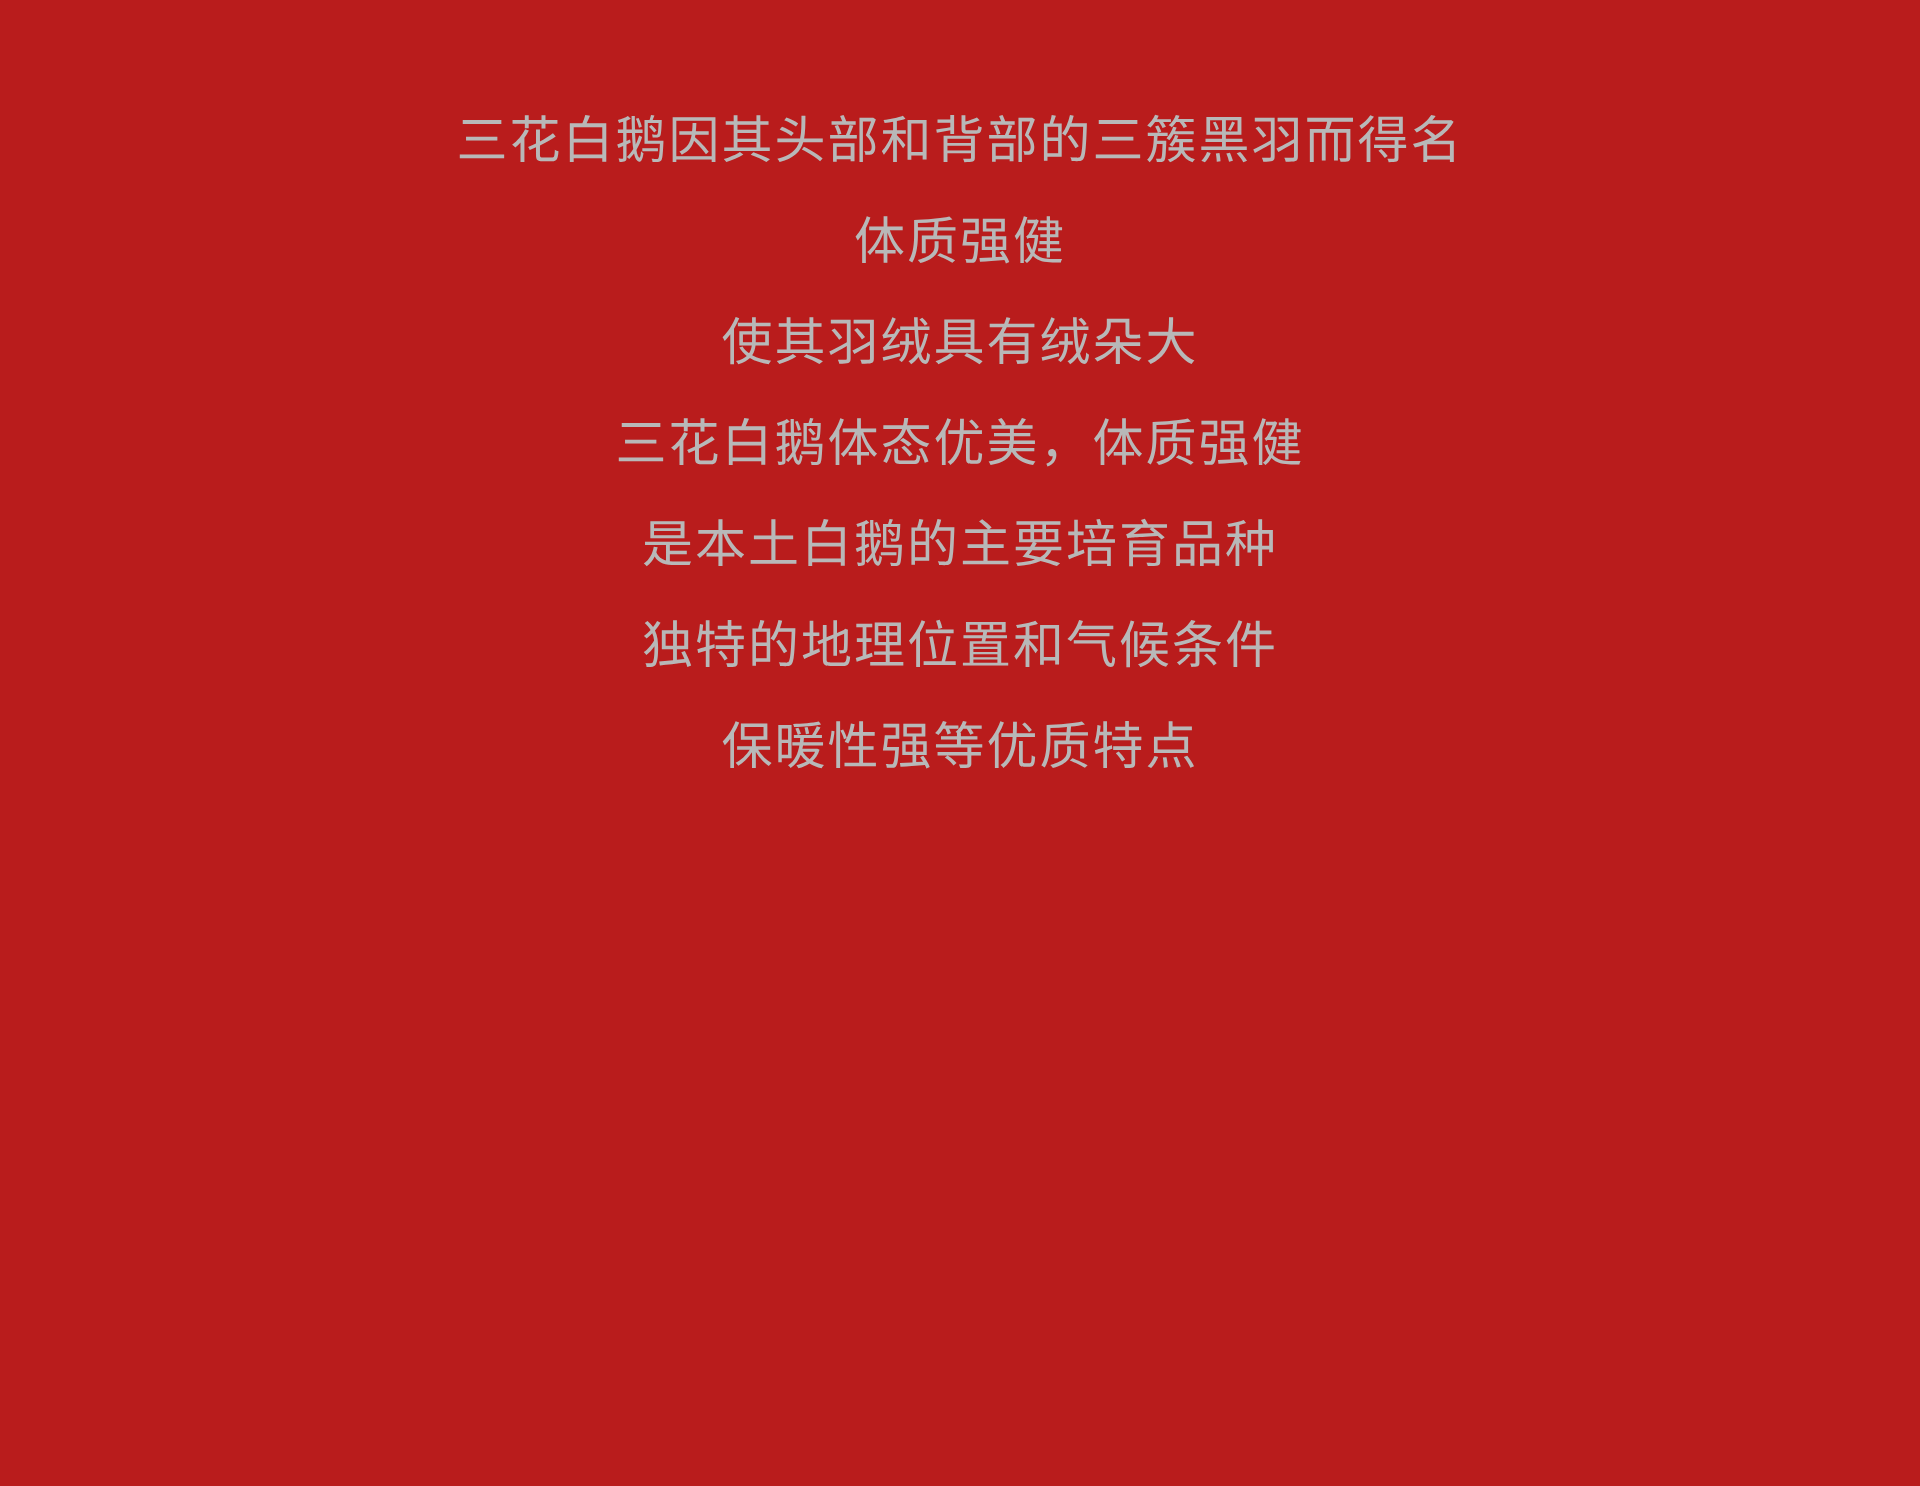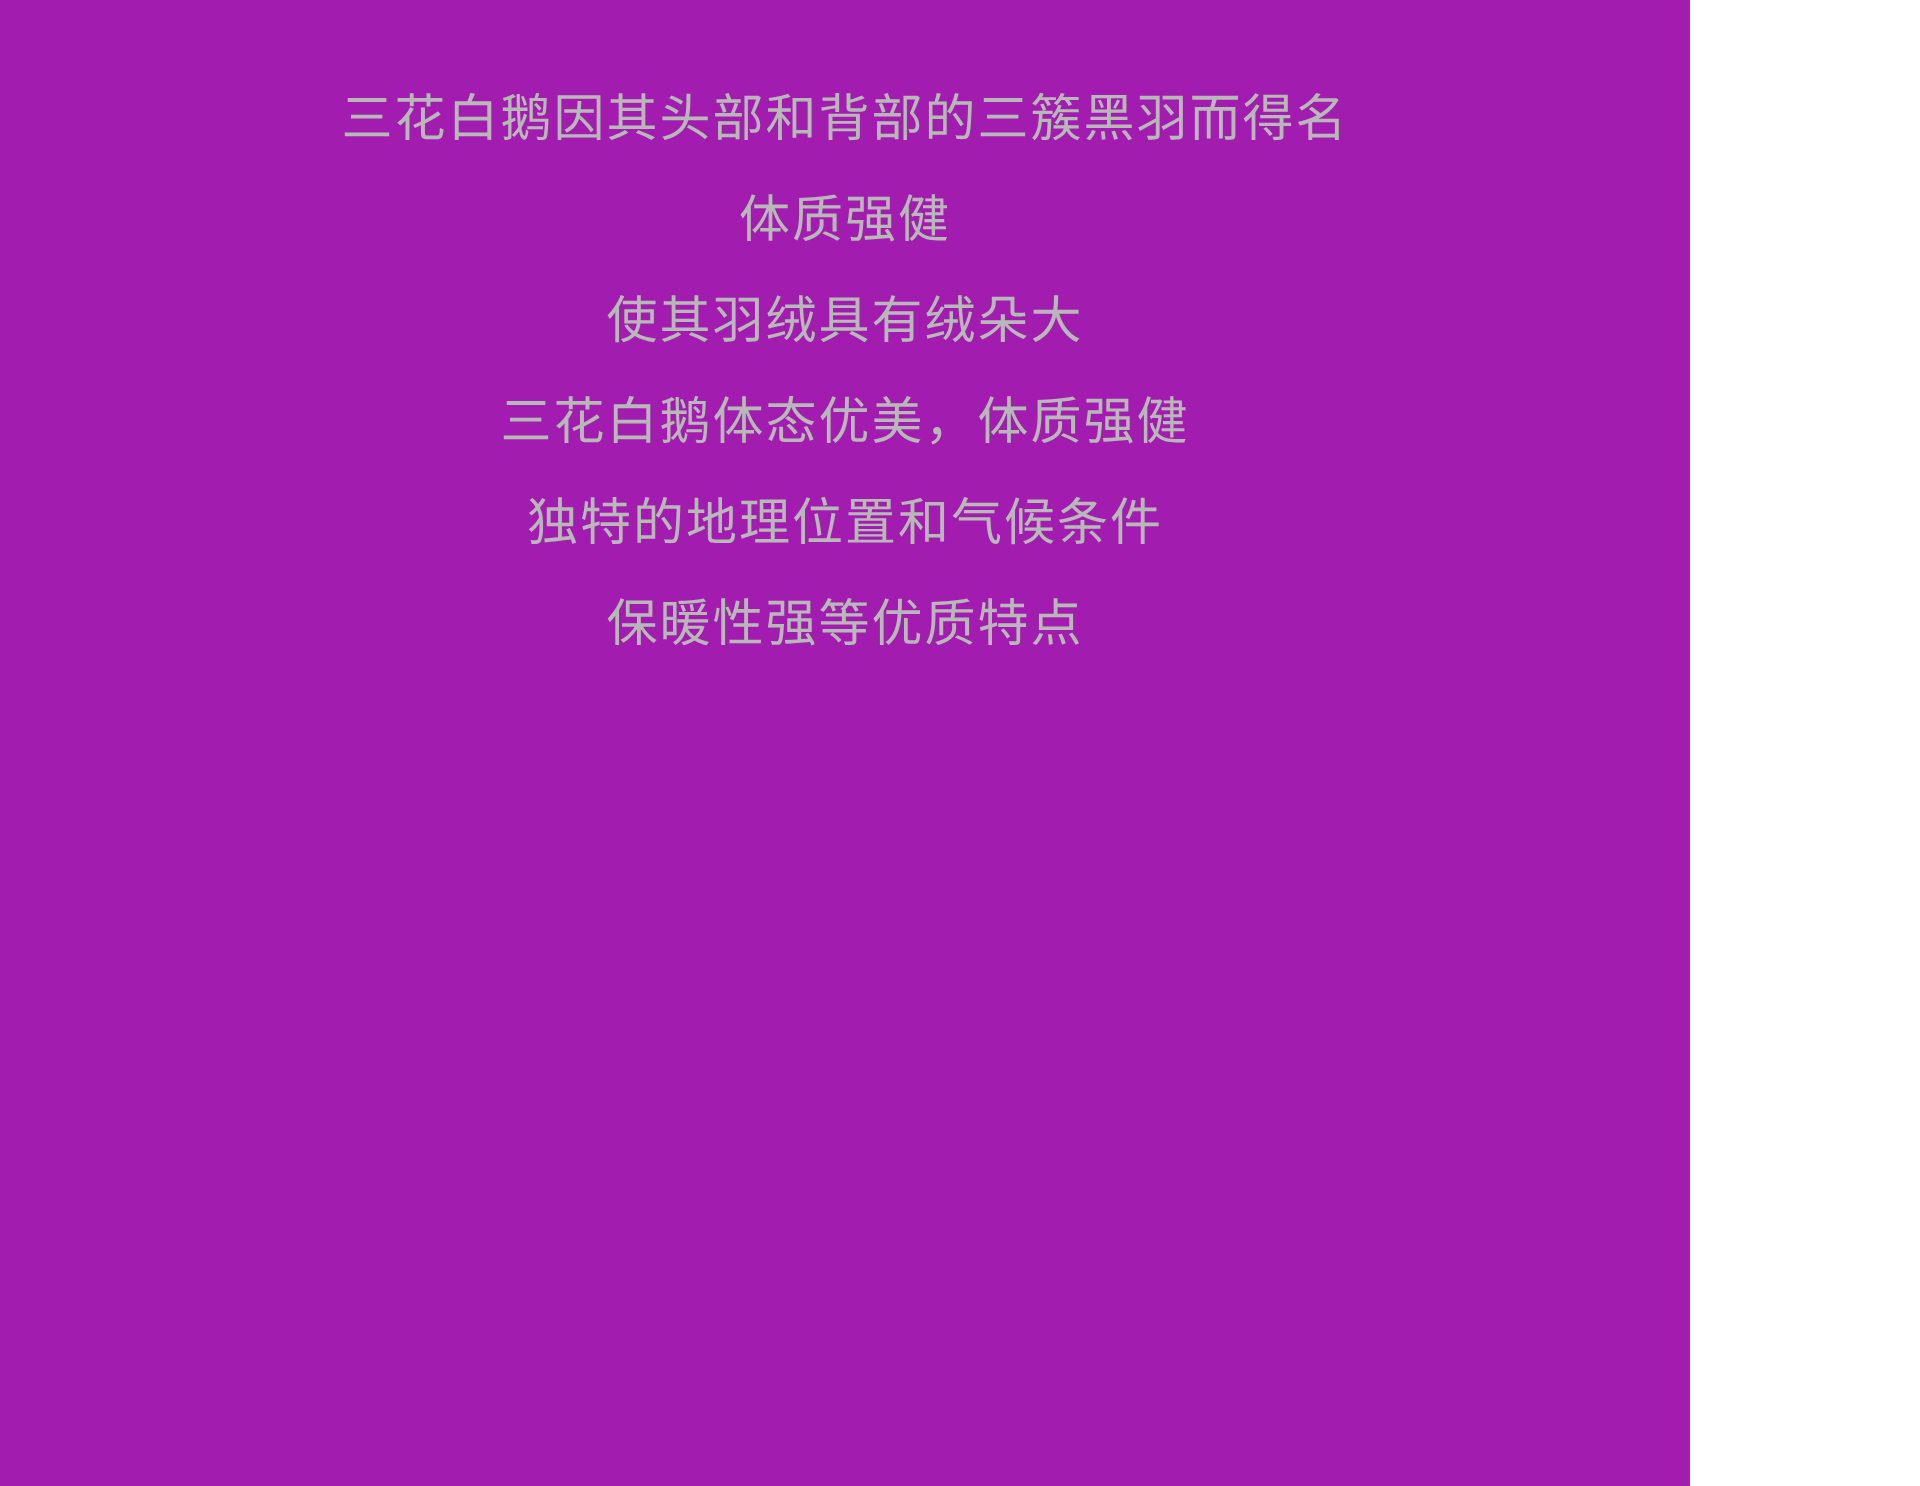--- a/index.html
+++ b/index.html
@@ -9,25 +9,25 @@
     background: #ffffff;
   }
   body {
     width: 1920px;
     height: 1486px;
     overflow: hidden;
     font-family: "Liberation Sans", "DejaVu Sans", sans-serif;
   }
   .page {
     box-sizing: border-box;
-    width: 1690px;
+    width: 1920px;
     height: 1486px;
-    background: #a21caf;
+    background: #b91c1c;
     display: block;
-    padding-top: 68px;
+    padding-top: 90px;
   }
   .text-block {
     width: 100%;
     text-align: center;
   }
   .line {
     display: block;
     width: 100%;
     text-align: center;
     color: #b8b8b8;
@@ -40,16 +40,17 @@
 </style>
 </head>
 <body>
 
 <div class="page">
   <div class="text-block">
     <span class="line">三花白鹅因其头部和背部的三簇黑羽而得名</span>
     <span class="line">体质强健</span>
     <span class="line">使其羽绒具有绒朵大</span>
     <span class="line">三花白鹅体态优美，体质强健</span>
+    <span class="line">是本土白鹅的主要培育品种</span>
     <span class="line">独特的地理位置和气候条件</span>
     <span class="line">保暖性强等优质特点</span>
   </div>
 </div>
 
 </body></html>

